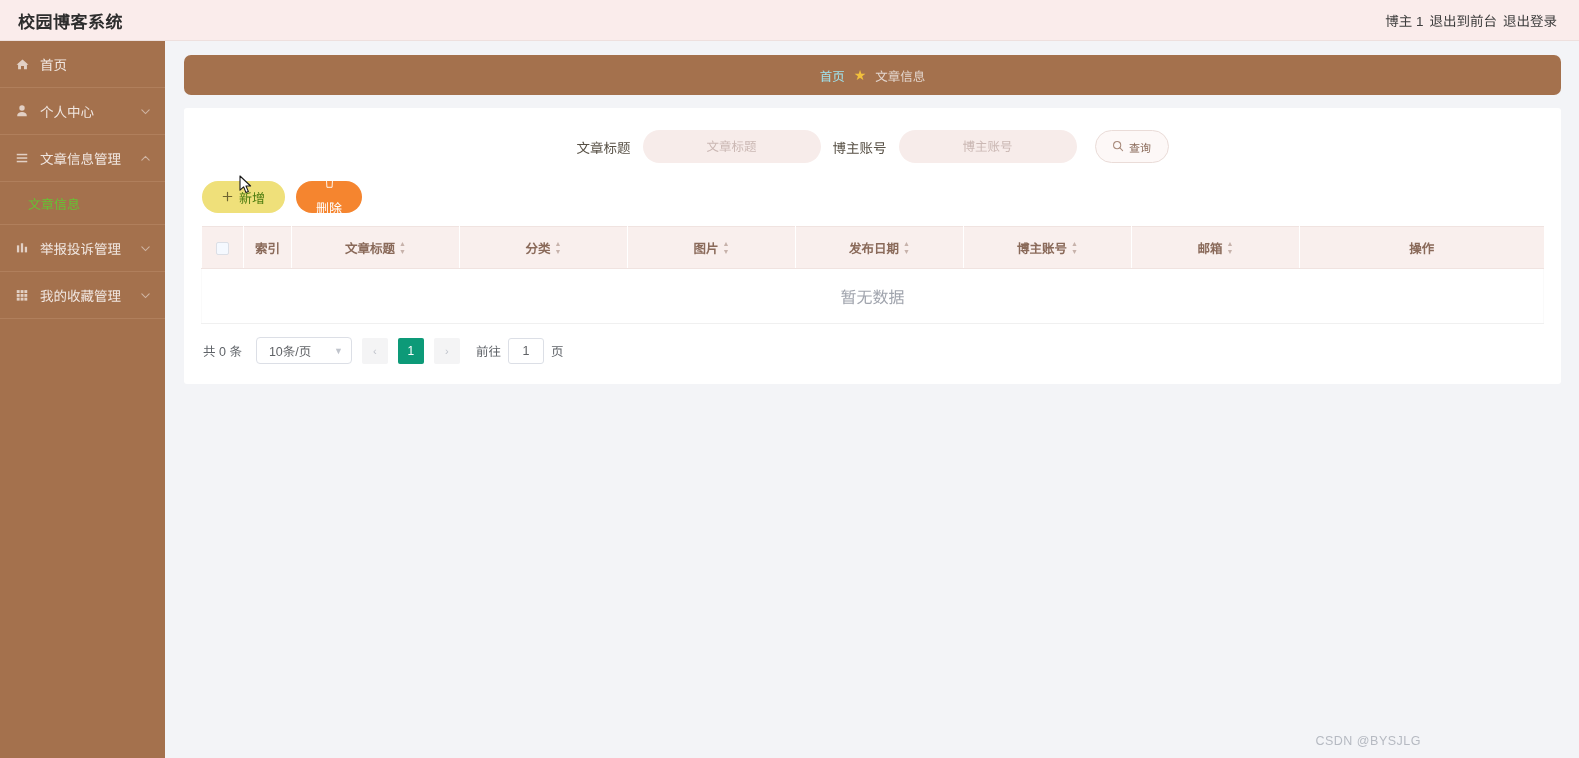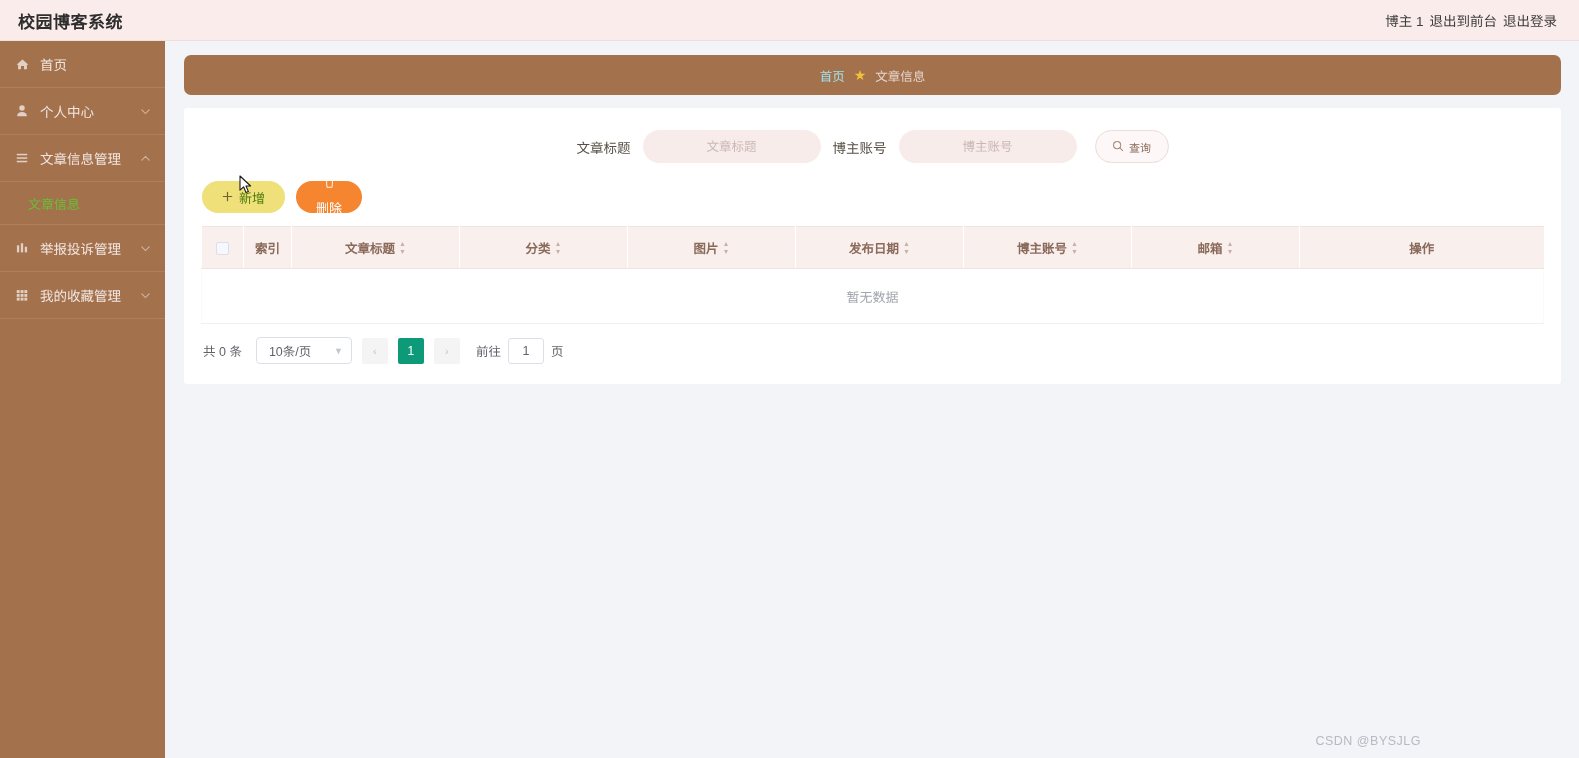--- a/index.html
+++ b/index.html
@@ -193,21 +193,21 @@
     border: 1px solid #dcdfe6;
     border-radius: 2px;
     background: #f5f9ff;
     display: inline-block;
     vertical-align: middle;
     cursor: pointer;
   }
   .tbl tbody td {
     height: 55px;
     text-align: center;
-    font-size: 13px;
+    font-size: 16px;
     color: #a0a4ad;
     border-bottom: 1px solid #f0f0f0;
     border-left: 1px solid #fafafa;
     border-right: 1px solid #fafafa;
   }
 
   
   .pager {
     display: flex; align-items: center;
     gap: 10px;

